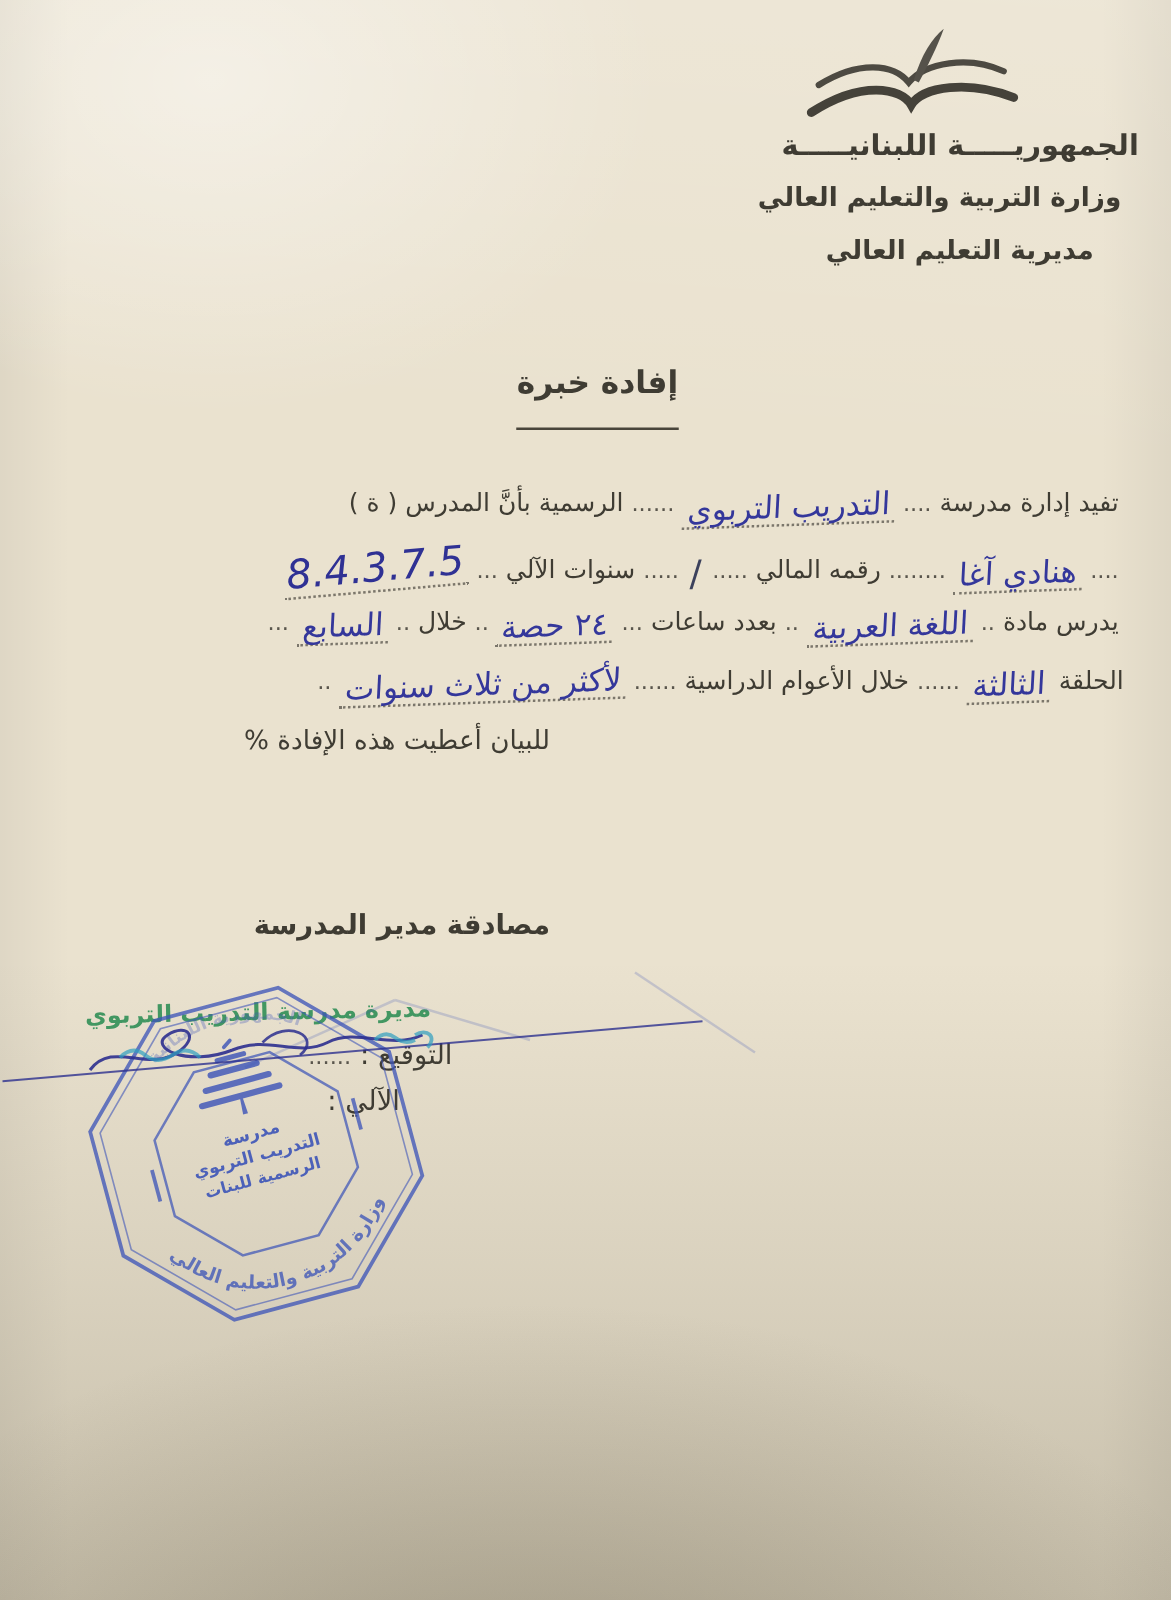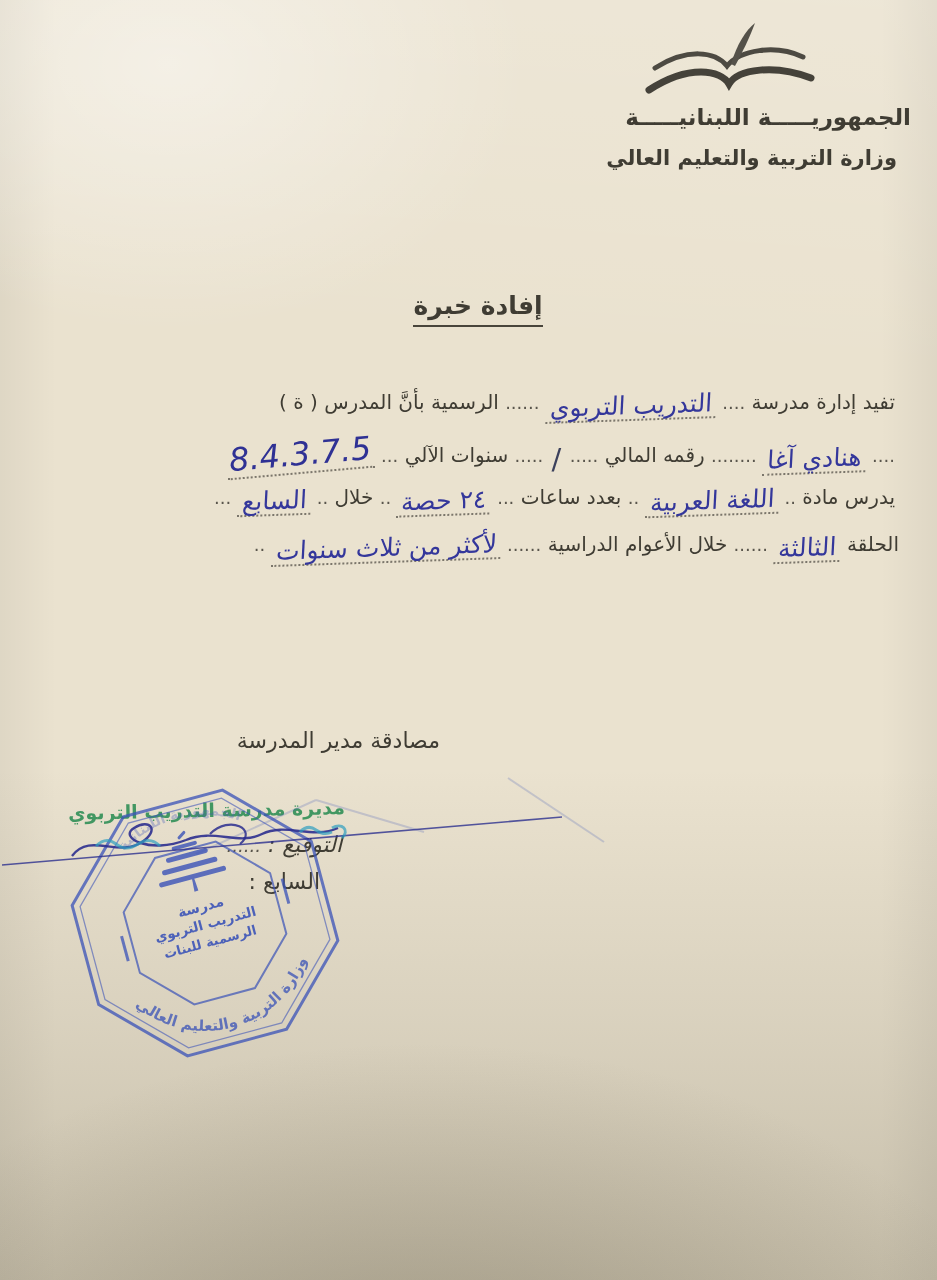--- a/index.html
+++ b/index.html
@@ -15,38 +15,38 @@
       #eae2cf;
   }
   .logo-svg{position:absolute;left:645px;top:20px;}
   .header{position:absolute;top:97px;right:26px;direction:rtl;text-align:right;color:#3f3c33;font-weight:bold;}
   .header .hl1{font-size:23px;line-height:40px;letter-spacing:.5px;}
   .header .hl2{font-size:21px;line-height:42px;margin-right:14px;}
   .header .hl3{font-size:21px;line-height:42px;margin-right:36px;}
   .header .hl4{font-size:21px;line-height:41px;margin-right:14px;}
   .title-wrap{position:absolute;top:291px;left:388px;width:180px;text-align:center;}
   .title-wrap span{display:inline-block;font-size:25px;font-weight:bold;color:#3f3c33;
-    border-bottom:2px solid #49453b;padding-bottom:5px;}
+    border-bottom:2px solid #49453b;padding-bottom:22px;}
   .fline{position:absolute;direction:rtl;white-space:nowrap;color:#3f3c33;font-size:20px;line-height:1;}
   .l1{top:392px;right:42px;}
   .l2{top:438px;right:42px;}
   .l3{top:487px;right:42px;}
   .l4{top:534px;right:38px;}
   .l5{top:582px;right:497px;font-size:21px;}
   .dots{color:#59554c;letter-spacing:1px;font-size:18px;}
   .hw{display:inline-block;font-size:25px;color:#34379b;transform:rotate(-2deg) skewX(-5deg);
     border-bottom:2px dotted rgba(85,81,74,.75);padding:0 4px 1px;vertical-align:-5px;line-height:1;}
   .hw-num{display:inline-block;direction:ltr;unicode-bidi:isolate;font-size:32px;font-style:italic;
     color:#2f3194;transform:rotate(-5deg);vertical-align:-3px;
     border-bottom:2px dotted rgba(85,81,74,.75);padding:0 3px 2px;line-height:1;}
   .slash{display:inline-block;font-size:29px;color:#3c415c;vertical-align:-7px;padding:0 2px;line-height:1;}
-  .cert-heading{position:absolute;top:728px;right:497px;font-size:22px;color:#3f3c33;direction:rtl;white-space:nowrap;}
+  .cert-heading{position:absolute;top:728px;right:497px;font-size:22px;color:#3f3c33;direction:rtl;white-space:nowrap;font-weight:bold;}
   .cert-line{position:absolute;direction:rtl;white-space:nowrap;color:#3f3c33;font-size:22px;line-height:1.1;}
   .name-line{top:781px;right:547px;}
-  .sign-line{top:833px;right:595px;font-style:italic;}
+  .sign-line{top:833px;right:575px;}
   .seal-line{top:870px;right:617px;}
   .green-stamp{position:absolute;top:799px;right:592px;font-size:19px;font-weight:bold;color:#35915a;
     white-space:nowrap;transform:rotate(-1.2deg);direction:rtl;opacity:.92;letter-spacing:.5px;}
   .sig-svg{position:absolute;left:0;top:770px;pointer-events:none;}
   .stamp-svg{position:absolute;left:45px;top:778px;pointer-events:none;opacity:.9;}
   .stamp-text{font-family:"DejaVu Sans",sans-serif;font-weight:bold;fill:#3d55b8;}
 </style>
 </head>
 <body>
 
@@ -54,20 +54,21 @@
 
   <svg class="logo-svg" width="170" height="90" viewBox="0 0 170 90">
     <path d="M 10,48 C 42,28 70,31 82,46 C 95,30 130,24 158,37" fill="none" stroke="#4d4a42" stroke-width="5" stroke-linecap="round"></path>
     <path d="M 4,70 C 44,44 76,50 84,64 C 93,49 130,44 166,58" fill="none" stroke="#45423a" stroke-width="7" stroke-linecap="round"></path>
     <path d="M 86,44 C 92,24 101,10 110,3 C 105,17 97,33 90,46 Z" fill="#55524a"></path>
   </svg>
 
   <div class="header">
     <div class="hl1">الجمهوريـــــة اللبنانيـــــة</div>
     <div class="hl2">وزارة التربية والتعليم العالي</div>
+    <div class="hl3">مديرية التعليم العالي</div>
   </div>
 
   <div class="title-wrap">
     <span>إفادة خبرة</span>
   </div>
 
   <div class="fline l1">
     <span>تفيد إدارة مدرسة</span>
     <span class="dots">....</span>
     <span class="hw">التدريب التربوي</span>
@@ -106,33 +107,34 @@
   <div class="fline l4">
     <span>الحلقة</span>
     <span class="hw">الثالثة</span>
     <span class="dots">......</span>
     <span>خلال الأعوام الدراسية</span>
     <span class="dots">......</span>
     <span class="hw">لأكثر من ثلاث سنوات</span>
     <span class="dots">..</span>
   </div>
 
+  <div class="fline l5">للبيان أعطيت هذه الإفادة %</div>
 
   <div class="cert-heading">مصادقة مدير المدرسة</div>
 
 
   <div class="green-stamp">مديرة مدرسة التدريب التربوي</div>
 
   <div class="cert-line sign-line">
     <span>التوقيع :</span>
     <span class="dots">......</span>
   </div>
 
   <div class="cert-line seal-line">
-    <span>السابع :</span>
+    <span>الآلي :</span>
   </div>
 
   <svg class="stamp-svg" width="320" height="290" viewBox="0 0 320 290">
     <g transform="rotate(-15 160 145)" stroke="#3d55b8" fill="none">
       <polygon stroke-width="3" opacity="0.85" points="283.8,196.3 211.3,268.8 108.7,268.8 36.2,196.3 36.2,93.7 108.7,21.2 211.3,21.2 283.8,93.7"></polygon>
       <polygon stroke-width="1.3" opacity="0.65" points="276.4,193.2 208.2,261.4 111.8,261.4 43.6,193.2 43.6,96.8 111.8,28.6 208.2,28.6 276.4,96.8"></polygon>
       <polygon stroke-width="2" opacity="0.8" points="235.8,176.4 191.4,220.8 128.6,220.8 84.2,176.4 84.2,113.6 128.6,69.2 191.4,69.2 235.8,113.6"></polygon>
 
       <g stroke-linecap="round" opacity="0.9">
         <path d="M 128,97 L 192,97" stroke-width="5"></path>

